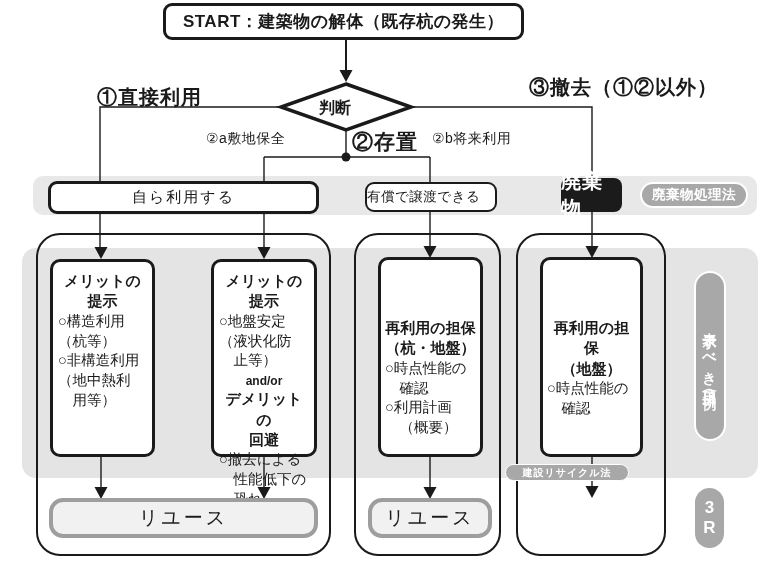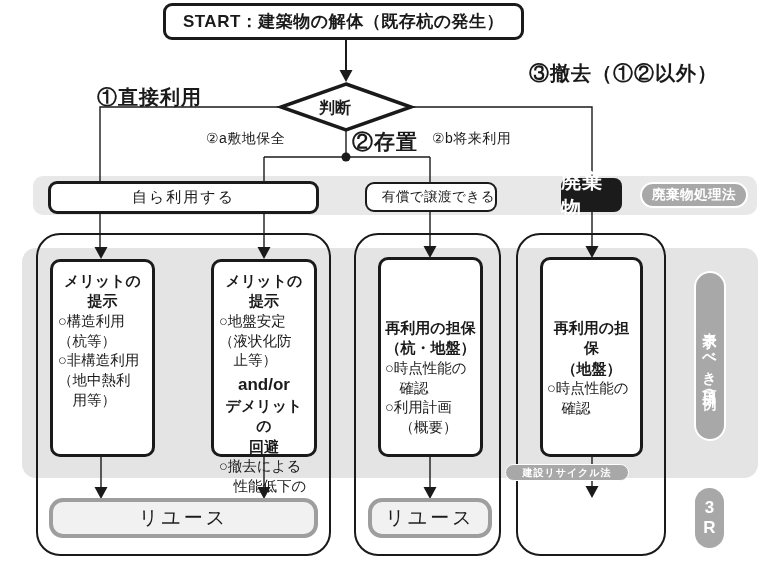--- a/index.html
+++ b/index.html
@@ -23,42 +23,42 @@
     font-weight:bold;font-size:17px;letter-spacing:.5px;}
   .decision-label{left:304px;top:98px;width:62px;text-align:center;font-weight:bold;font-size:16px;}
 
   .lbl-big{font-size:20px;font-weight:bold;letter-spacing:1px;}
   .lbl-sm{font-size:14px;letter-spacing:.5px;}
 
   
   .use-self{left:48px;top:181px;width:265px;height:27px;background:#fff;border:3px solid var(--ink);
     border-radius:9px;display:flex;align-items:center;justify-content:center;font-size:15px;letter-spacing:2px;}
   .transfer{left:365px;top:182px;width:128px;height:26px;background:#fff;border:2.5px solid var(--ink);
-    border-radius:9px;display:flex;align-items:center;justify-content:flex-end;font-size:13.5px;letter-spacing:.5px;}
+    border-radius:9px;display:flex;align-items:center;justify-content:flex-start;font-size:13.5px;letter-spacing:.5px;}
   .waste{left:561px;top:178px;width:61px;height:34px;background:var(--waste-black);color:#fff;
     border-radius:8px;display:flex;align-items:center;justify-content:center;font-weight:bold;font-size:20px;letter-spacing:1px;}
   .waste-law{left:640px;top:182px;width:108px;height:26px;background:var(--pill-gray);color:#fff;
     border:2px solid #fff;border-radius:15px;display:flex;align-items:center;justify-content:center;
     font-weight:bold;font-size:13.5px;letter-spacing:.5px;box-sizing:border-box;}
 
   
   .container{border:2.5px solid var(--ink);border-radius:24px;background:transparent;box-sizing:border-box;}
   .c1{left:36px;top:233px;width:295px;height:323px;}
   .c2{left:354px;top:233px;width:147px;height:323px;}
   .c3{left:516px;top:233px;width:150px;height:323px;}
 
   
   .wbox{background:#fff;border:3px solid var(--ink);border-radius:10px;box-sizing:border-box;
     font-size:14.5px;line-height:1.36;}
   .ba{left:50px;top:259px;width:105px;height:198px;padding:9px 5px;}
   .bb{left:211px;top:259px;width:106px;height:198px;padding:9px 5px;}
   .bc{left:378px;top:257px;width:105px;height:200px;padding:58px 4px 0 4px;}
   .bd{left:540px;top:257px;width:103px;height:200px;padding:58px 4px 0 4px;}
   .wtitle{font-weight:bold;text-align:center;font-size:15px;}
-  .wmid{font-weight:bold;text-align:center;font-size:17px;margin-top:2px;}
+  .wmid{font-weight:bold;text-align:center;font-size:12px;margin-top:2px;}
   .wbody{text-align:left;}
 
   
   .output{background:var(--output-fill);border:4px solid var(--output-border);border-radius:14px;
     display:flex;align-items:center;justify-content:center;font-weight:normal;font-size:19px;
     letter-spacing:3px;box-sizing:border-box;}
   .r1{left:49px;top:498px;width:269px;height:40px;}
   .r2{left:368px;top:498px;width:124px;height:40px;}
   .rc{left:531px;top:497px;width:121px;height:41px;font-size:18px;letter-spacing:1px;}
 
@@ -119,21 +119,21 @@
   <div class="abs start-box">
     <span>START：建築物の解体（既存杭の発生）</span>
   </div>
 
   <div class="abs decision-label">判断</div>
 
   <div class="abs lbl-big" style="left:97px;top:84px;">①直接利用</div>
   <div class="abs lbl-big" style="left:352px;top:128px;font-size:21px;">②存置</div>
   <div class="abs lbl-sm" style="left:206px;top:130px;">②a敷地保全</div>
   <div class="abs lbl-sm" style="left:432px;top:130px;">②b将来利用</div>
-  <div class="abs lbl-big" style="left:529px;top:60px;">③撤去（①②以外）</div>
+  <div class="abs lbl-big" style="left:529px;top:74px;">③撤去（①②以外）</div>
 
   <div class="abs use-self">
     <span>自ら利用する</span>
   </div>
   <div class="abs transfer">
     <span>有償で譲渡できる</span>
   </div>
   <div class="abs waste">
     <span>廃棄物</span>
   </div>

